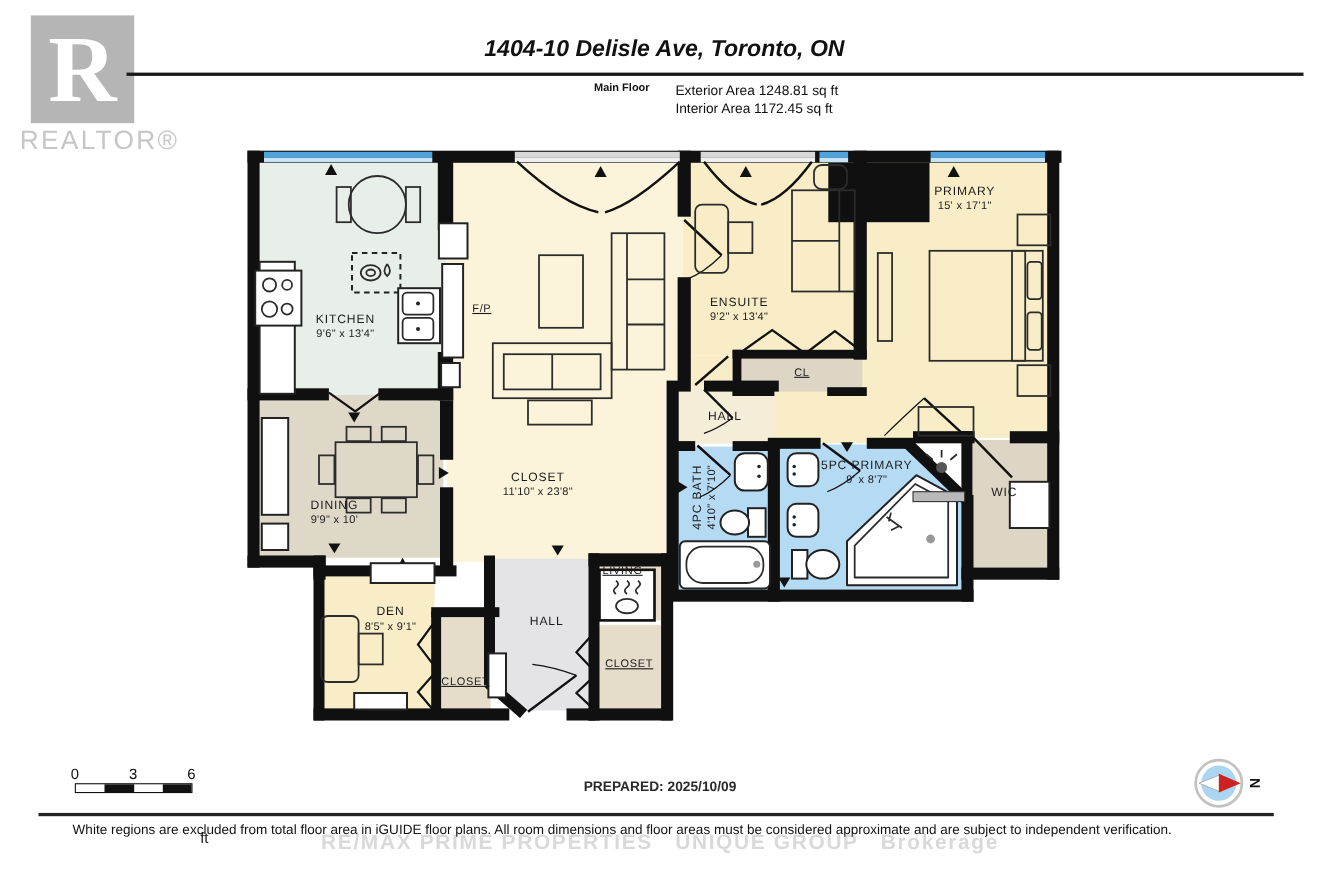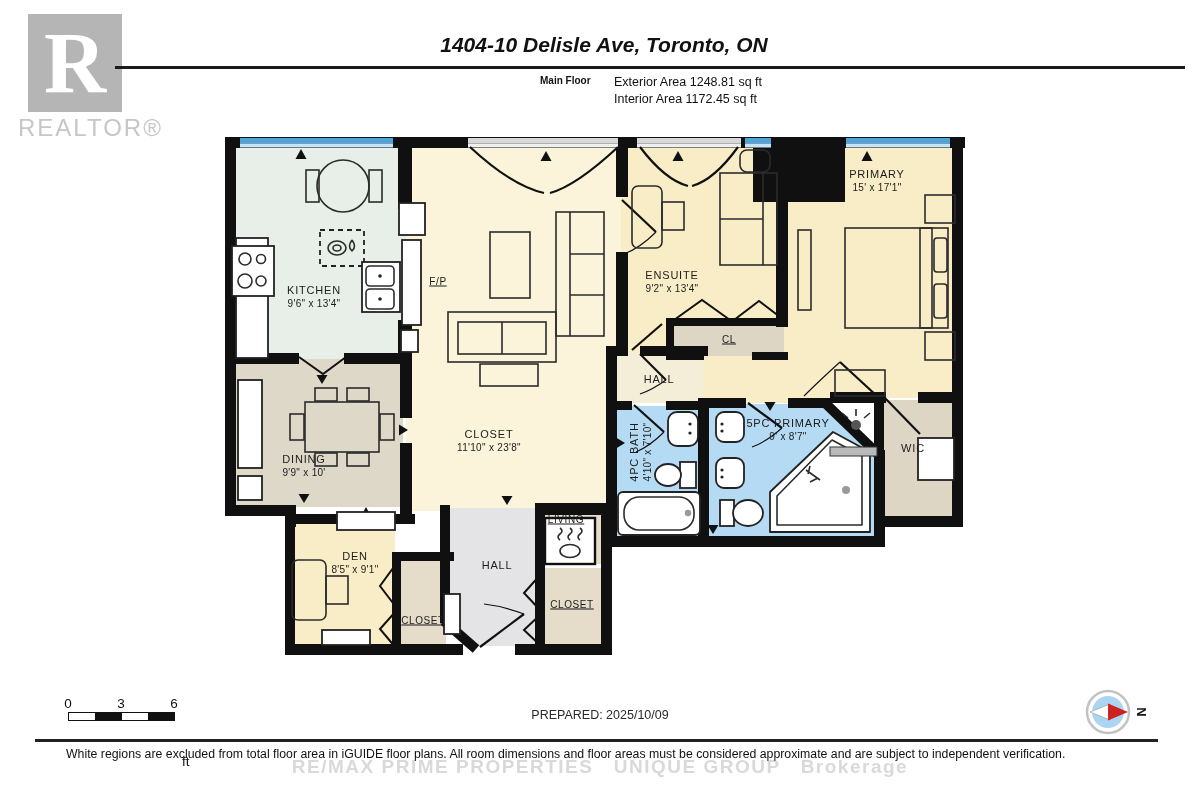--- a/index.html
+++ b/index.html
@@ -52,21 +52,21 @@
   .rd{font-size:10px;letter-spacing:.3px;}
   .small .rn{font-size:10px;letter-spacing:.6px;text-decoration:underline;}
 
   
   .ticks span{position:absolute;transform:translateX(-50%);font-size:13.5px;top:0;}
   .bar{position:absolute;left:68px;top:712px;width:107px;height:9px;border:1.4px solid #111;
        display:flex;box-sizing:border-box;}
   .bar i{flex:1;}
   .bar i:nth-child(2),.bar i:nth-child(4){background:#111;}
   .unit{position:absolute;left:182px;top:707px;font-size:13.5px;margin-top:47px;}
-  .prepared{position:absolute;left:600px;top:708px;transform:translateX(-50%);font-size:12.5px;color:#2a2a2a;}
+  .prepared{position:absolute;left:600px;top:708px;transform:translateX(-50%);font-size:12.5px;color:#2a2a2a;font-weight:bold;}
   .footline{position:absolute;left:35px;top:739px;width:1123px;height:2.5px;background:#222;}
   .disclaimer{position:absolute;left:46px;top:747px;font-size:12.3px;color:#111;margin-left:20px;}
   .watermark{position:absolute;left:600px;top:756px;transform:translateX(-50%);
              font-size:19px;font-weight:bold;letter-spacing:1.5px;color:rgba(145,145,145,0.35);
              white-space:pre;}
 </style>
 </head>
 <body>
 
 <div class="logo-box">

